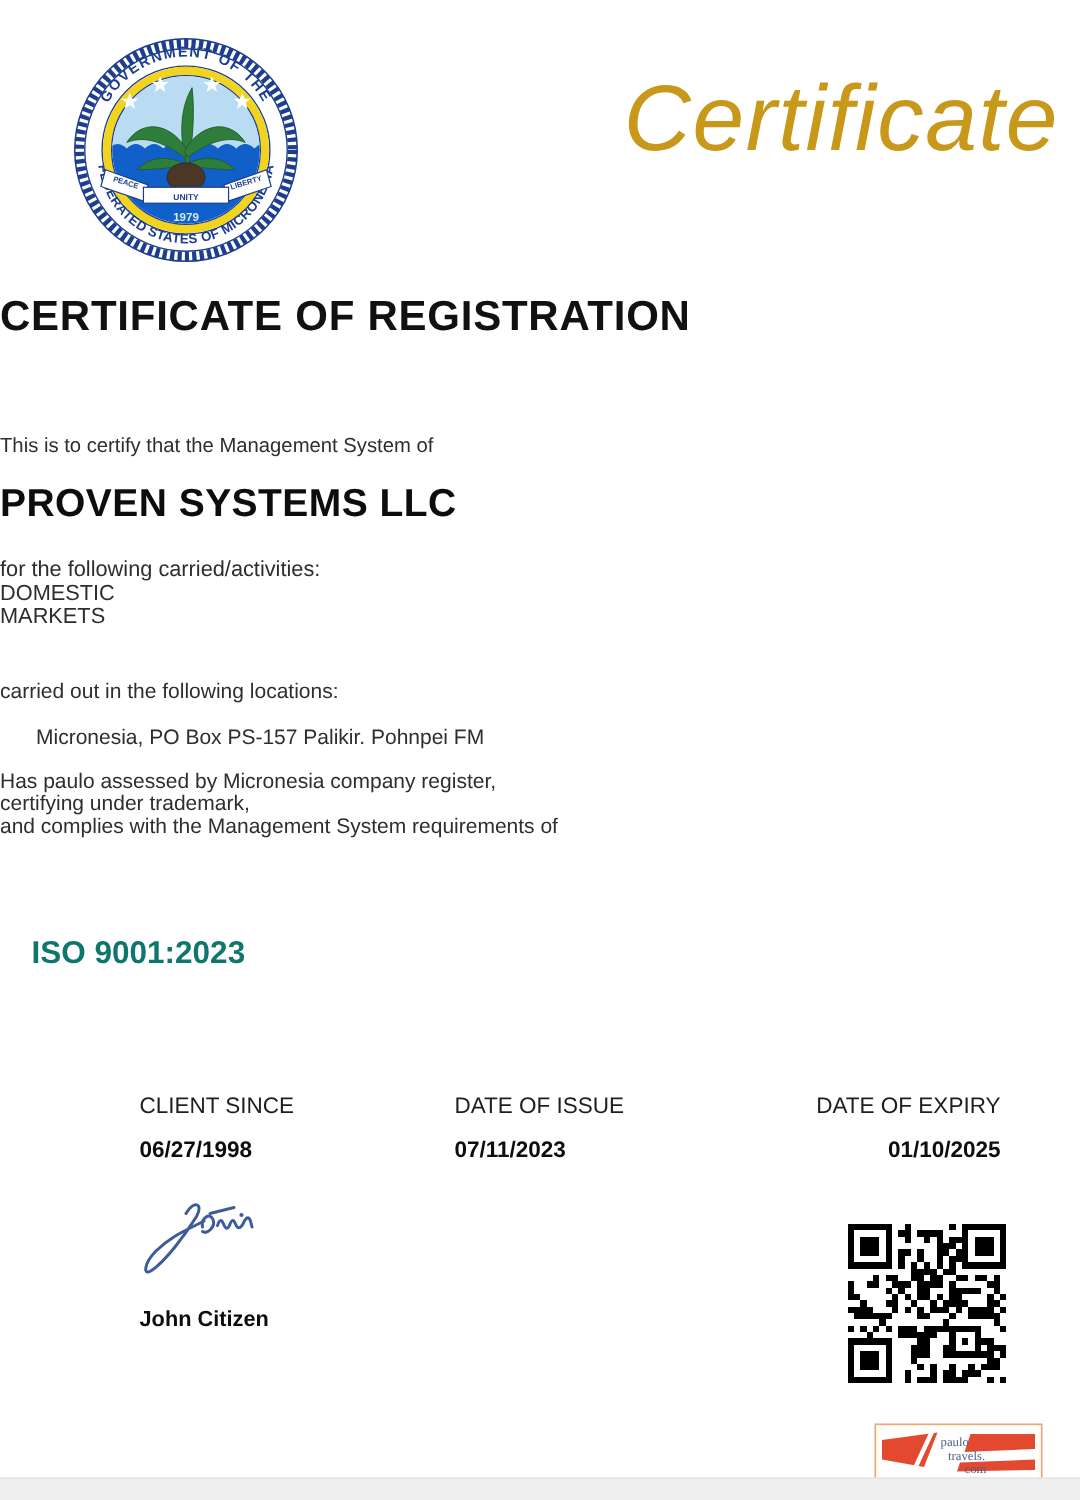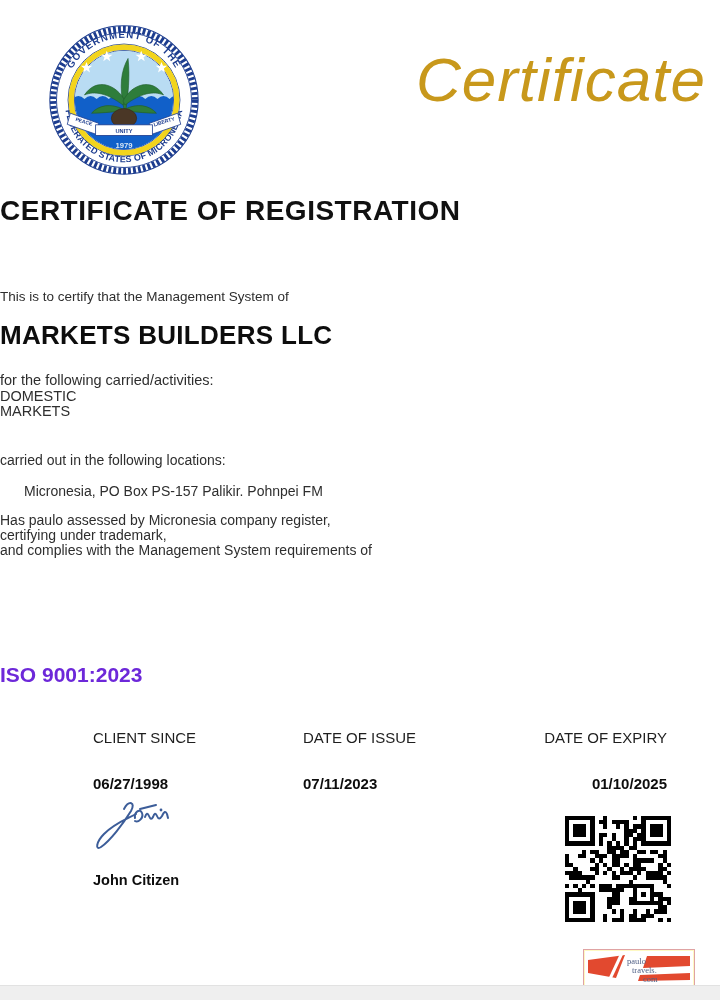--- a/index.html
+++ b/index.html
@@ -20,24 +20,24 @@
   .heading{top:195px;font-size:28px;font-weight:bold;color:#111;letter-spacing:.5px;}
 
   .certify{top:289px;font-size:13.5px;}
   .company{top:320px;font-size:26px;font-weight:bold;color:#0d0d0d;letter-spacing:.3px;}
 
   .activity{top:373px;font-size:14.5px;line-height:15.6px;}
   .loc-intro{top:452px;font-size:14px;}
   .location{top:483px;font-size:14px;margin-left:24px;}
   .assessment{top:513px;font-size:14px;line-height:14.8px;}
 
-  .standard{top:663px;font-size:21px;font-weight:bold;color:#6d28d9;}
+  .standard{top:624px;font-size:21px;font-weight:bold;color:#0f766e;padding-left:21px;}
 
   .date-col{top:729px;font-size:15px;color:#1e1e1e;}
-  .date-col .val{margin-top:29px;font-weight:bold;font-size:15px;color:#0d0d0d;}
+  .date-col .val{margin-top:12px;font-weight:bold;font-size:15px;color:#0d0d0d;}
   .col1{left:93px;text-align:left;}
   .col2{left:303px;text-align:left;}
   .col3{right:53px;text-align:right;}
 
   .signature{left:88px;top:795px;width:96px;height:64px;}
   .signatory{left:93px;top:872px;font-size:14.5px;font-weight:bold;color:#0d0d0d;}
 
   .qr{left:565px;top:816px;width:106px;height:106px;}
   .qr svg{width:106px;height:106px;}
 
@@ -106,21 +106,21 @@
     <text x="115" y="98" font-size="5" font-weight="bold" fill="#1D3D8F" transform="rotate(-17 115 98)" text-anchor="middle">LIBERTY</text>
     <text x="75" y="122" font-size="7.6" font-weight="bold" fill="#D7E6F5" text-anchor="middle">1979</text>
   </svg>
 </div>
 
 <div class="abs cert-word">Certificate</div>
 
 <div class="abs center heading">CERTIFICATE OF REGISTRATION</div>
 
 <div class="abs center certify">This is to certify that the Management System of</div>
-<div class="abs center company">MARKETS BUILDERS LLC</div>
+<div class="abs center company">PROVEN SYSTEMS LLC</div>
 
 <div class="abs center activity">
   <div>for the following carried/activities:</div>
   <div>DOMESTIC</div>
   <div>MARKETS</div>
 </div>
 
 <div class="abs center loc-intro">carried out in the following locations:</div>
 <div class="abs center location">Micronesia, PO Box PS-157 Palikir. Pohnpei FM</div>
 

